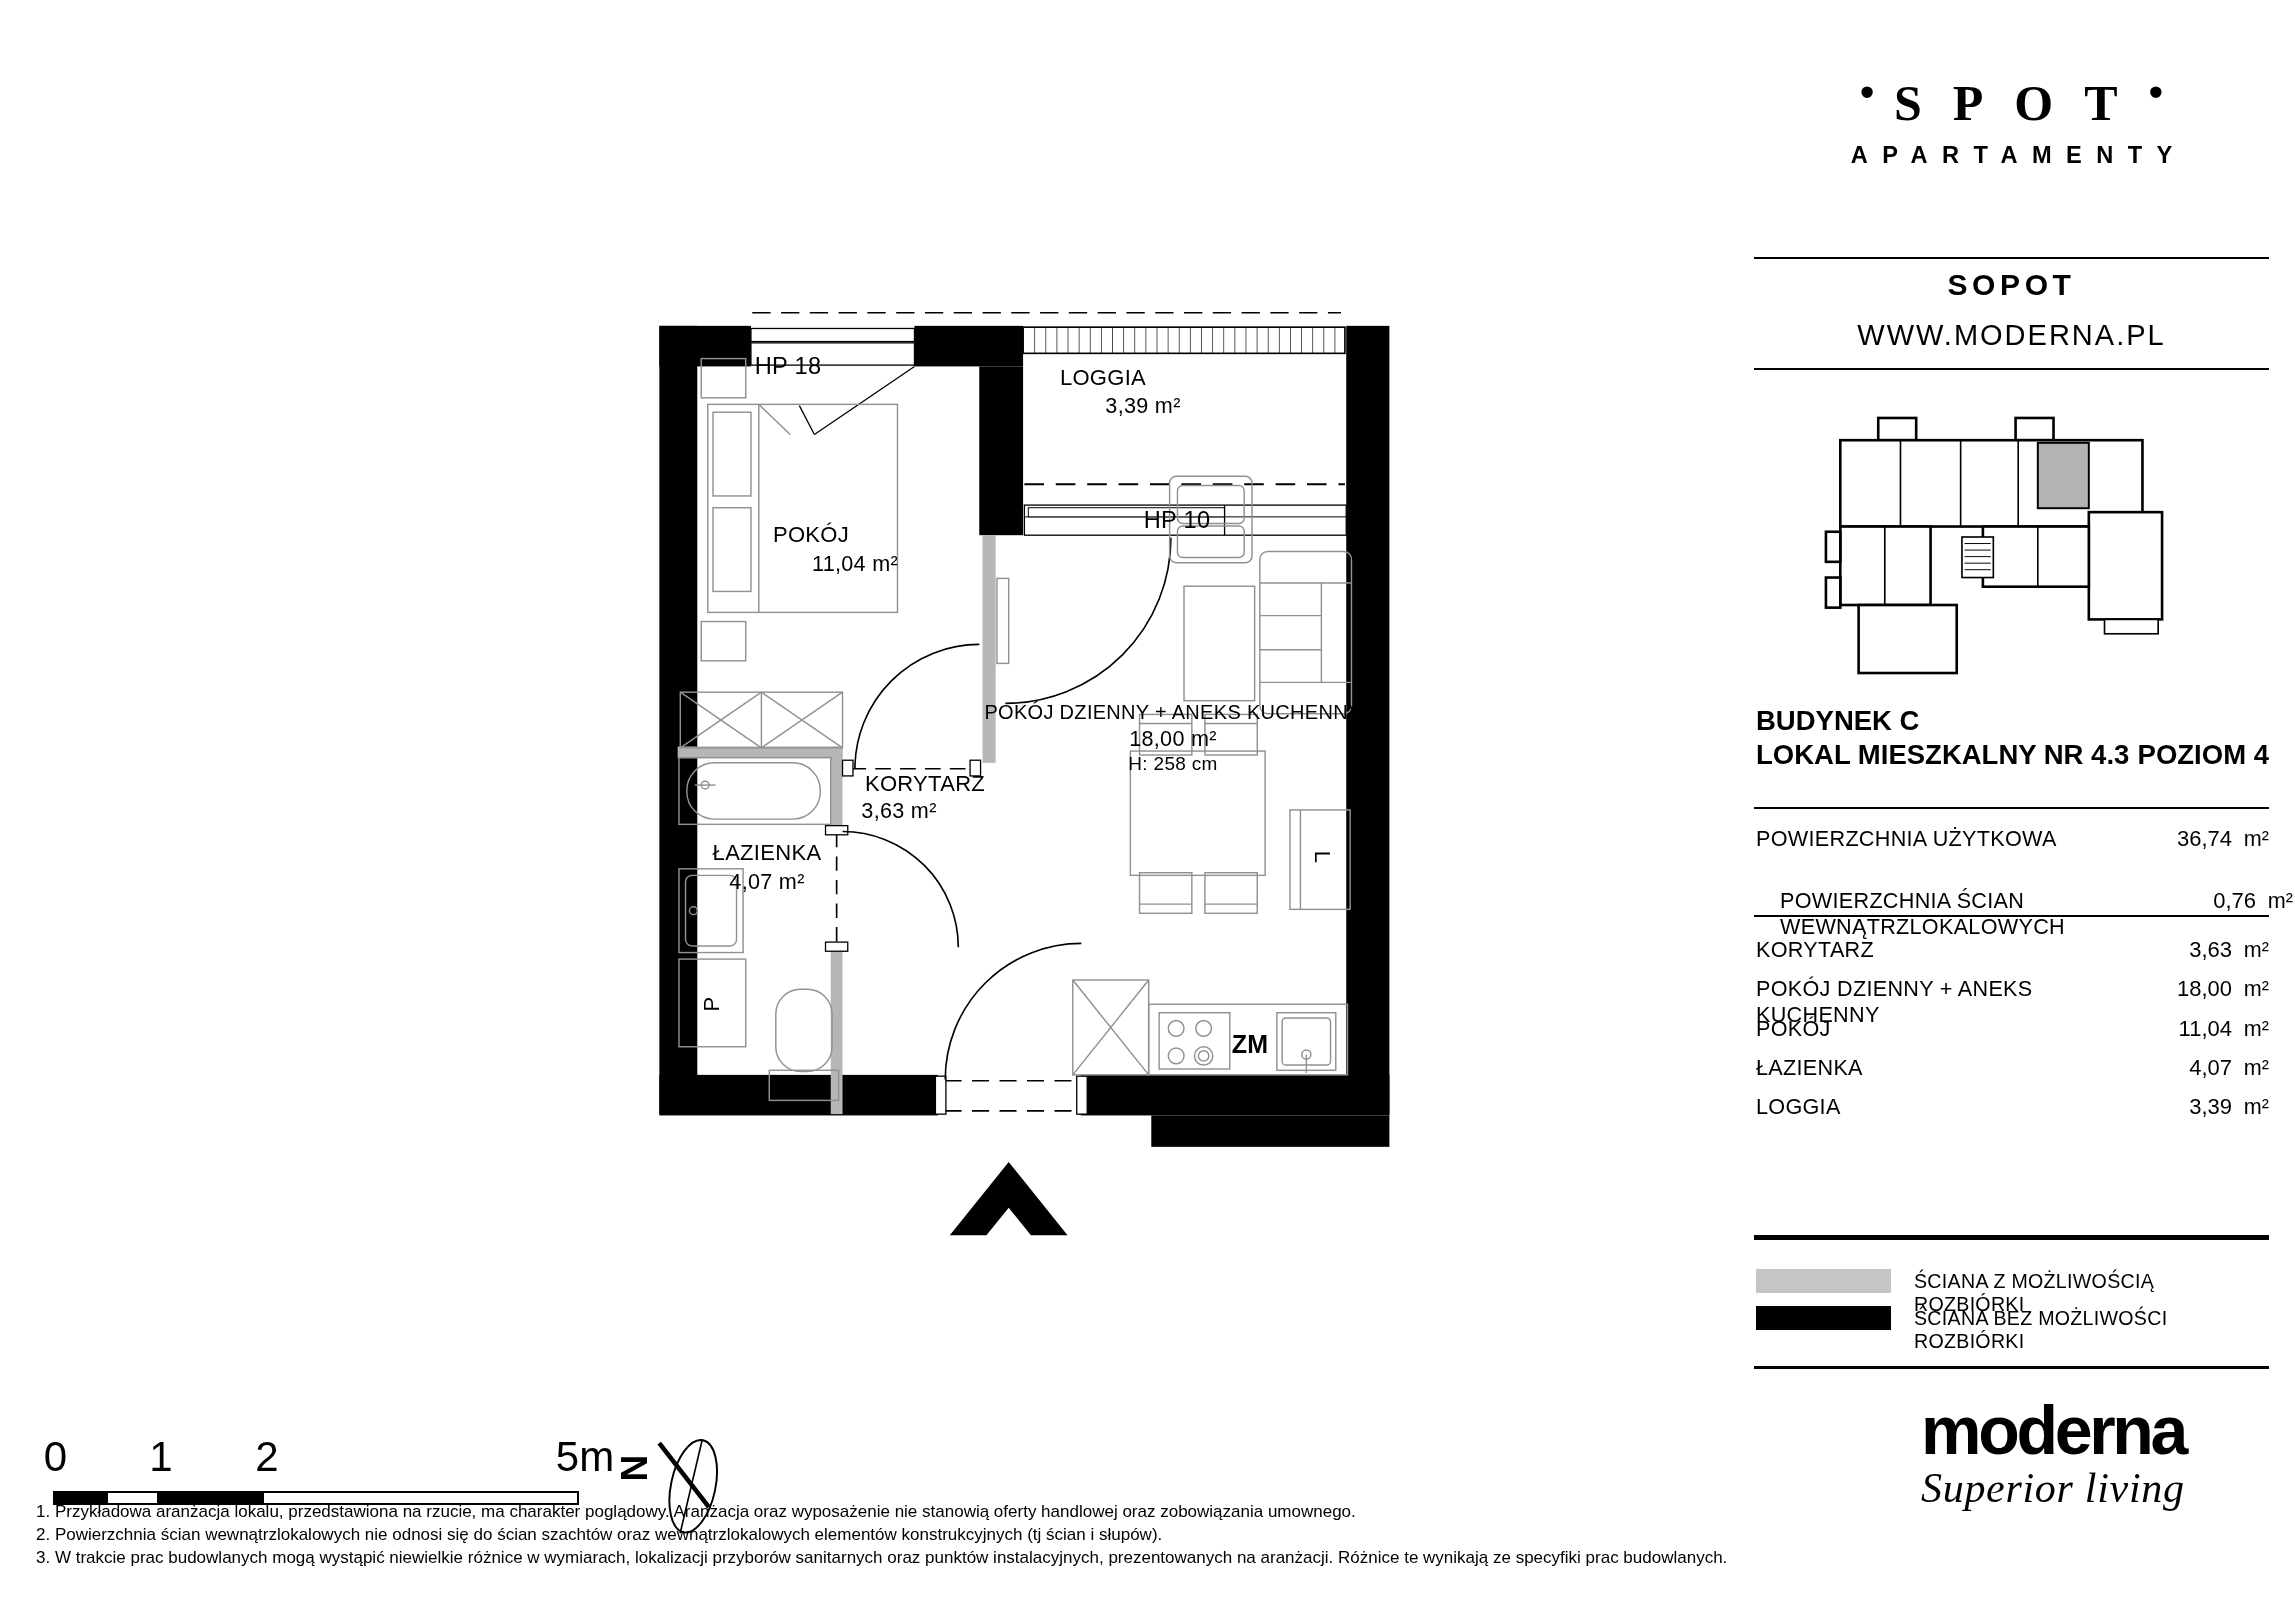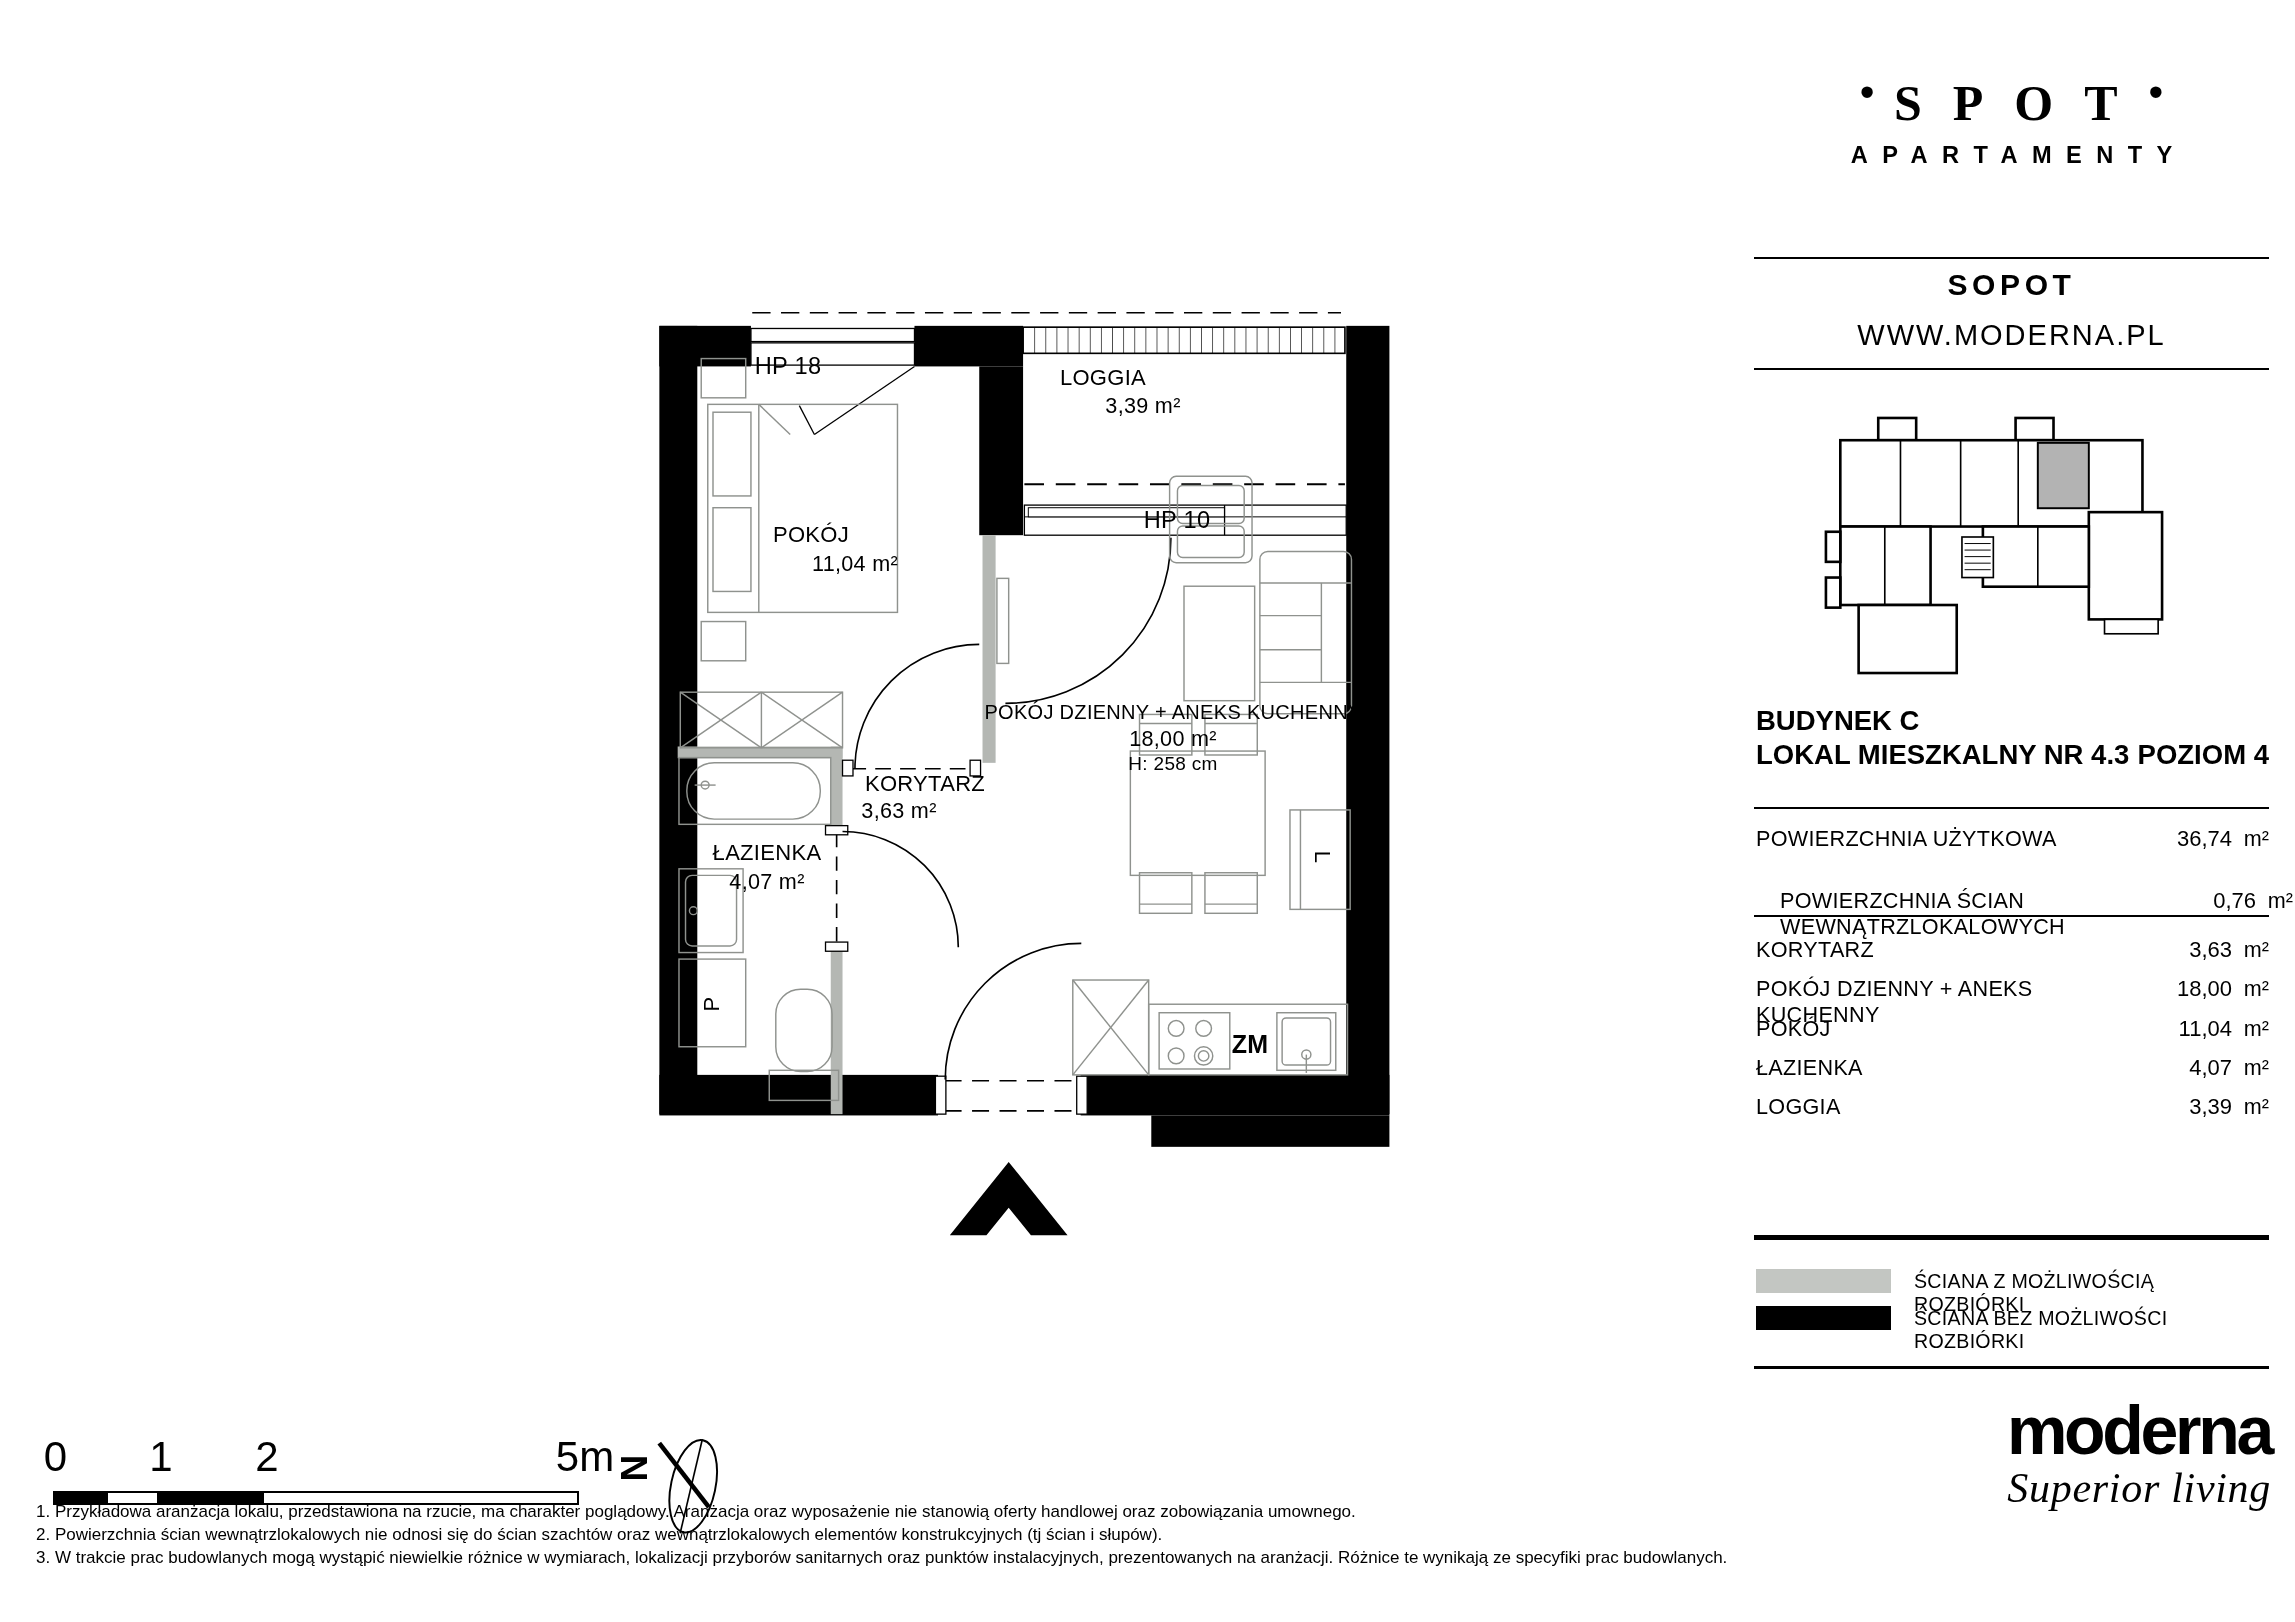--- a/index.html
+++ b/index.html
@@ -36,21 +36,21 @@
   .website{left:1754px;top:319px;width:515px;text-align:center;font-size:29px;letter-spacing:2px;}
   .unit-head{left:1756px;top:704px;width:513px;font-size:27.5px;font-weight:700;line-height:34px;}
   .poziom{position:absolute;right:0;top:34px;font-size:27.5px;font-weight:700;}
   .inforow{position:absolute;left:1756px;width:513px;display:flex;align-items:baseline;font-size:21.6px;justify-content:space-between;}
   .inforow .lbl{flex:1;letter-spacing:0.3px;}
   .inforow .val{width:98px;text-align:right;font-size:22px;}
   .inforow .unit{width:37px;text-align:right;}
   .legend-row{position:absolute;left:1756px;width:513px;height:25px;}
   .legend-row .sw{position:absolute;left:0;top:0;width:135px;height:23.6px;}
   .legend-row .lg-label{position:absolute;left:158px;top:1.3px;font-size:19.6px;letter-spacing:0.3px;}
-  .moderna{left:1921px;top:1391px;width:350px;text-align:right;}
+  .moderna{left:1921px;top:1391px;width:350px;text-align:left;}
   .moderna .logo{font-size:68px;font-weight:700;letter-spacing:-3.3px;}
   .moderna .tagline{margin-top:-5.2px;font-family:"Liberation Serif",serif;font-style:italic;
                     font-size:42px;letter-spacing:0.7px;}
   .northN{left:620px;top:1447px;font-size:37px;font-weight:700;transform:rotate(90deg);}
 </style>
 </head>
 <body>
 
 <div class="page">
 

